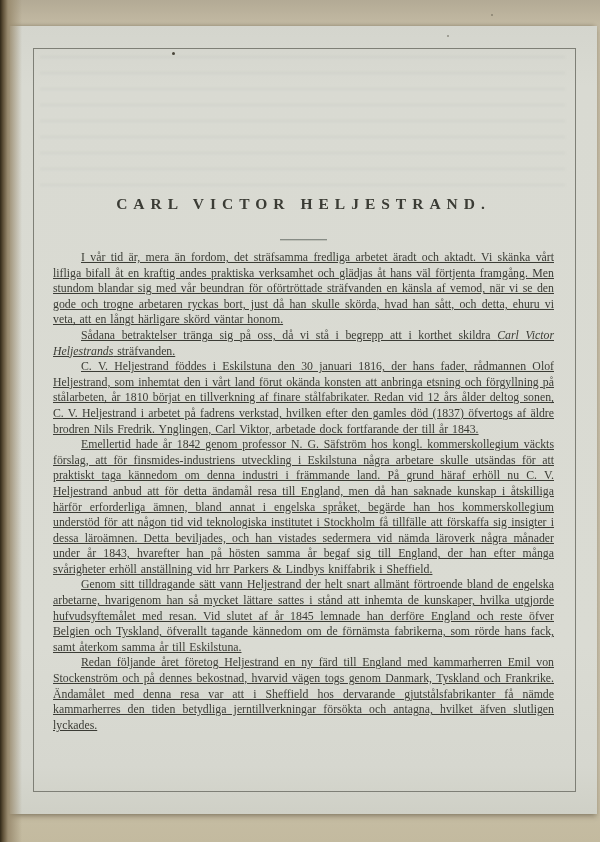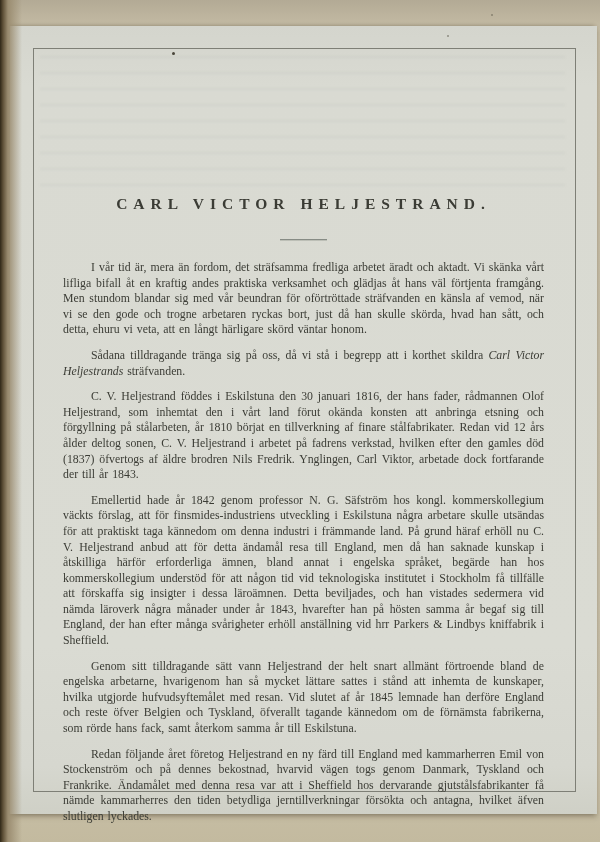--- a/index.html
+++ b/index.html
@@ -36,21 +36,21 @@
   }
   .divider{
     position:absolute;left:270px;top:213px;width:47px;height:1px;
     background:#878c85;box-shadow:0 1px 0 rgba(135,140,133,.35);
   }
   .bodytext{
     position:absolute;left:43px;top:224px;width:501px;
     font-size:11.8px;line-height:15.6px;color:var(--ink,#3b3c35);
     text-align:justify;
   }
-  .bodytext p{margin:10px;text-indent:28px;word-spacing:1px;}
+  .bodytext p{margin:0;text-indent:28px;word-spacing:1px;text-decoration:underline;}
   .italic{font-style:italic;}
   .speck{position:absolute;border-radius:50%;background:#49453a;z-index:5;}
   .s1{left:172px;top:52px;width:3px;height:3px;}
   .s2{left:447px;top:35px;width:2px;height:2px;opacity:.5;}
   .s3{left:491px;top:14px;width:2px;height:2px;opacity:.45;}
 </style>
 </head>
 <body>
 
 <div class="photo">
@@ -59,21 +59,21 @@
   <div class="paper">
     <div class="bleed"></div>
     <div class="frame"></div>
 
     <div class="title">CARL VICTOR HELJESTRAND.</div>
 
     <div class="divider"></div>
 
     <div class="bodytext">
         <p><span>I vår tid är, mera än fordom, det sträfsamma fredliga arbetet äradt och aktadt.  Vi skänka vårt lifliga bifall åt en kraftig andes praktiska verksamhet och glädjas åt hans väl förtjenta framgång.  Men stundom blandar sig med vår beundran för oförtröttade sträfvanden en känsla af vemod, när vi se den gode och trogne arbetaren ryckas bort, just då han skulle skörda, hvad han sått, och detta, ehuru vi veta, att en långt härligare skörd väntar honom.</span></p>
-        <p><span>Sådana tilldragande tränga sig på oss, då vi stå i begrepp att i korthet skildra </span><span class="italic">Carl Victor Heljestrands</span><span> sträfvanden.</span></p>
+        <p><span>Sådana betraktelser tränga sig på oss, då vi stå i begrepp att i korthet skildra </span><span class="italic">Carl Victor Heljestrands</span><span> sträfvanden.</span></p>
         <p><span>C. V. Heljestrand föddes i Eskilstuna den 30 januari 1816, der hans fader, rådmannen Olof Heljestrand, som inhemtat den i vårt land förut okända konsten att anbringa etsning och förgyllning på stålarbeten, år 1810 börjat en tillverkning af finare stålfabrikater.  Redan vid 12 års ålder deltog sonen, C. V. Heljestrand i arbetet på fadrens verkstad, hvilken efter den gamles död (1837) öfvertogs af äldre brodren Nils Fredrik.  Ynglingen, Carl Viktor, arbetade dock fortfarande der till år 1843.</span></p>
         <p><span>Emellertid hade år 1842 genom professor N. G. Säfström hos kongl. kommerskollegium väckts förslag, att för finsmides-industriens utveckling i Eskilstuna några arbetare skulle utsändas för att praktiskt taga kännedom om denna industri i främmande land.  På grund häraf erhöll nu C. V. Heljestrand anbud att för detta ändamål resa till England, men då han saknade kunskap i åtskilliga härför erforderliga ämnen, bland annat i engelska språket, begärde han hos kommerskollegium understöd för att någon tid vid teknologiska institutet i Stockholm få tillfälle att förskaffa sig insigter i dessa läroämnen.  Detta beviljades, och han vistades sedermera vid nämda läroverk några månader under år 1843, hvarefter han på hösten samma år begaf sig till England, der han efter många svårigheter erhöll anställning vid hrr Parkers &amp; Lindbys kniffabrik i Sheffield.</span></p>
         <p><span>Genom sitt tilldragande sätt vann Heljestrand der helt snart allmänt förtroende bland de engelska arbetarne, hvarigenom han så mycket lättare sattes i stånd att inhemta de kunskaper, hvilka utgjorde hufvudsyftemålet med resan.  Vid slutet af år 1845 lemnade han derföre England och reste öfver Belgien och Tyskland, öfverallt tagande kännedom om de förnämsta fabrikerna, som rörde hans fack, samt återkom samma år till Eskilstuna.</span></p>
         <p><span>Redan följande året företog Heljestrand en ny färd till England med kammarherren Emil von Stockenström och på dennes bekostnad, hvarvid vägen togs genom Danmark, Tyskland och Frankrike.  Ändamålet med denna resa var att i Sheffield hos dervarande gjutstålsfabrikanter få nämde kammarherres den tiden betydliga jerntillverkningar försökta och antagna, hvilket äfven slutligen lyckades.</span></p>
       </div>
   </div>
 
   <div class="speck s1"></div>
   <div class="speck s2"></div>
   <div class="speck s3"></div>

